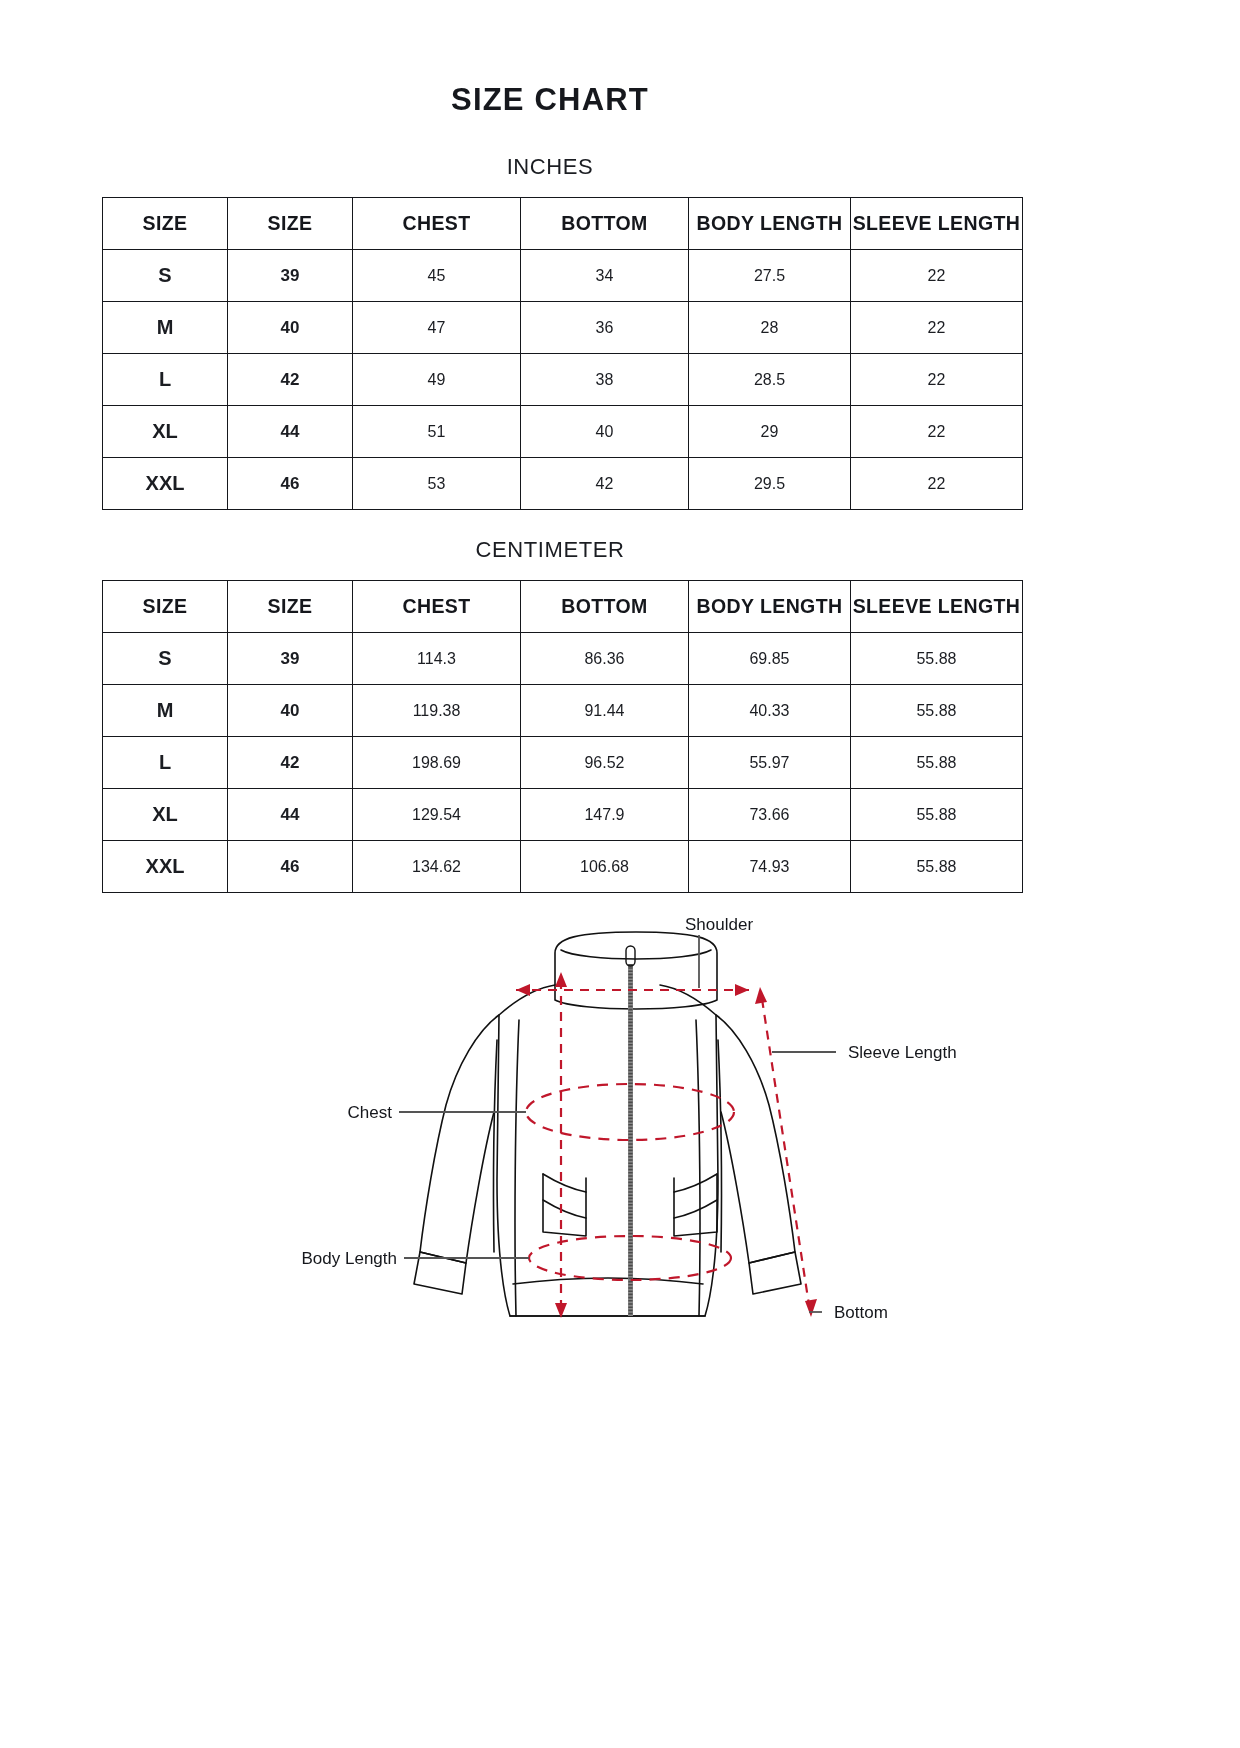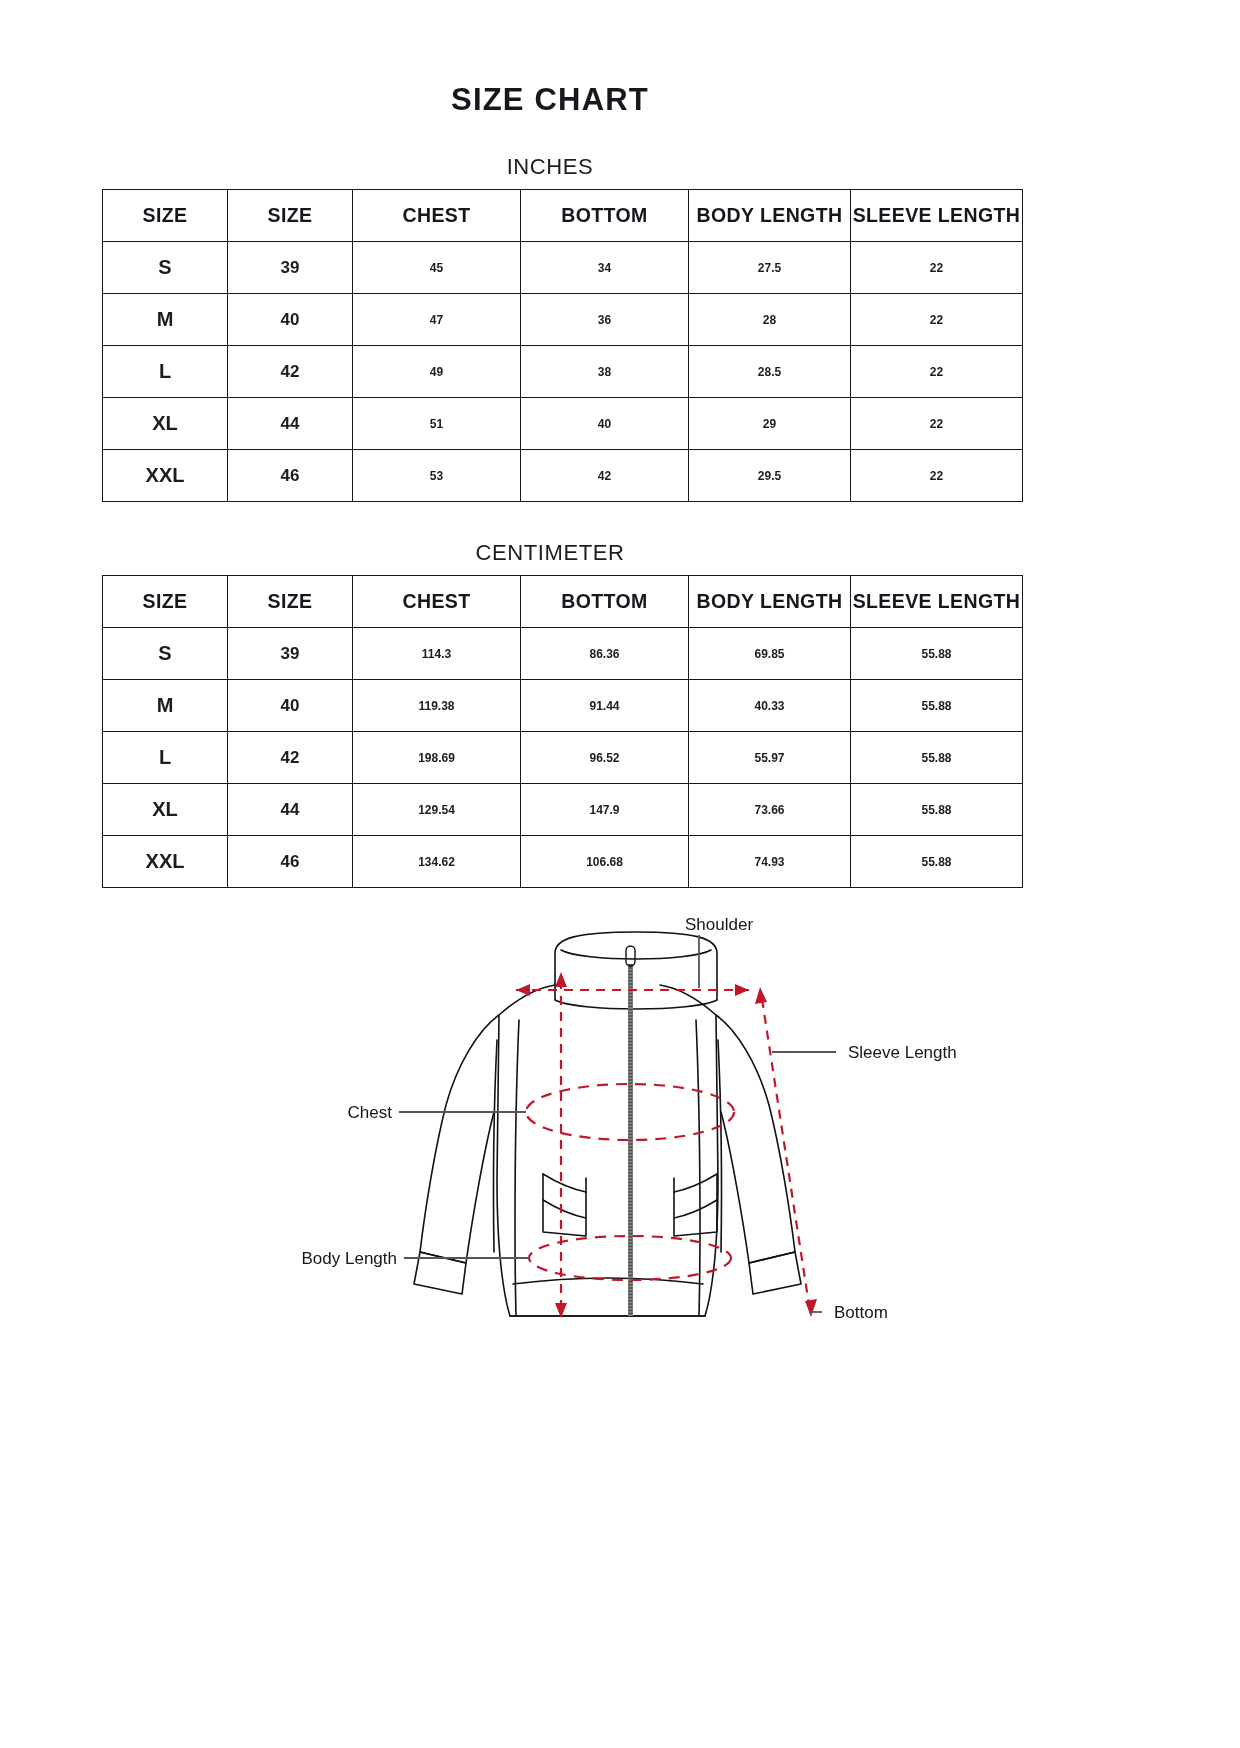--- a/index.html
+++ b/index.html
@@ -36,26 +36,26 @@
 
   
   .unit-caption {
     text-align: center;
     font-size: 22px;
     letter-spacing: 0.6px;
     color: #1b1d22;
     font-weight: 400;
   }
   .unit-caption.inches { margin-top: 39px; }
-  .unit-caption.cm { margin-top: 38px; }
+  .unit-caption.cm { margin-top: 27px; }
 
   
   .table-wrap {
     width: 896px;
-    margin: 9px auto 0 auto;
+    margin: 17px auto 0 auto;
   }
   table.size-table {
     width: 100%;
     border-collapse: collapse;
     table-layout: fixed;
   }
   table.size-table th,
   table.size-table td {
     border: 1.6px solid #15171c;
     text-align: center;
@@ -64,22 +64,22 @@
   }
   table.size-table th {
     height: 51px;
     font-size: 19.5px;
     font-weight: bold;
     letter-spacing: 0.4px;
     color: #15171c;
   }
   table.size-table td {
     height: 51px;
-    font-size: 12px;
-    font-weight: 700;
+    font-size: 16px;
+    font-weight: 400;
     color: #1b1d22;
   }
   table.size-table td.size-label {
     font-weight: bold;
     font-size: 20px;
   }
   table.size-table td.size-num {
     font-weight: bold;
     font-size: 17px;
   }

